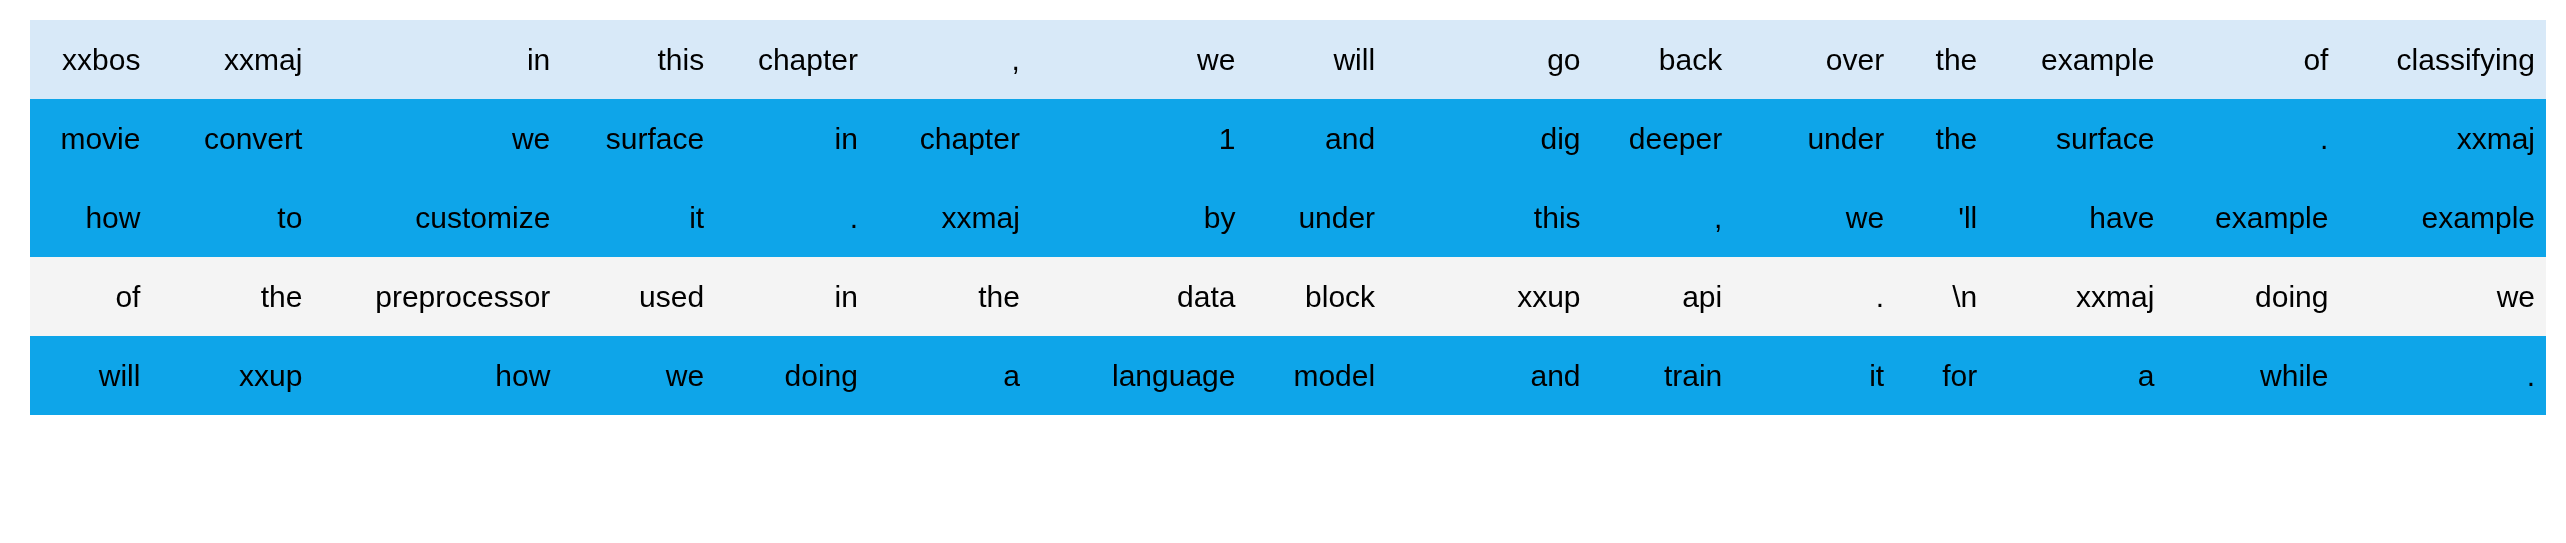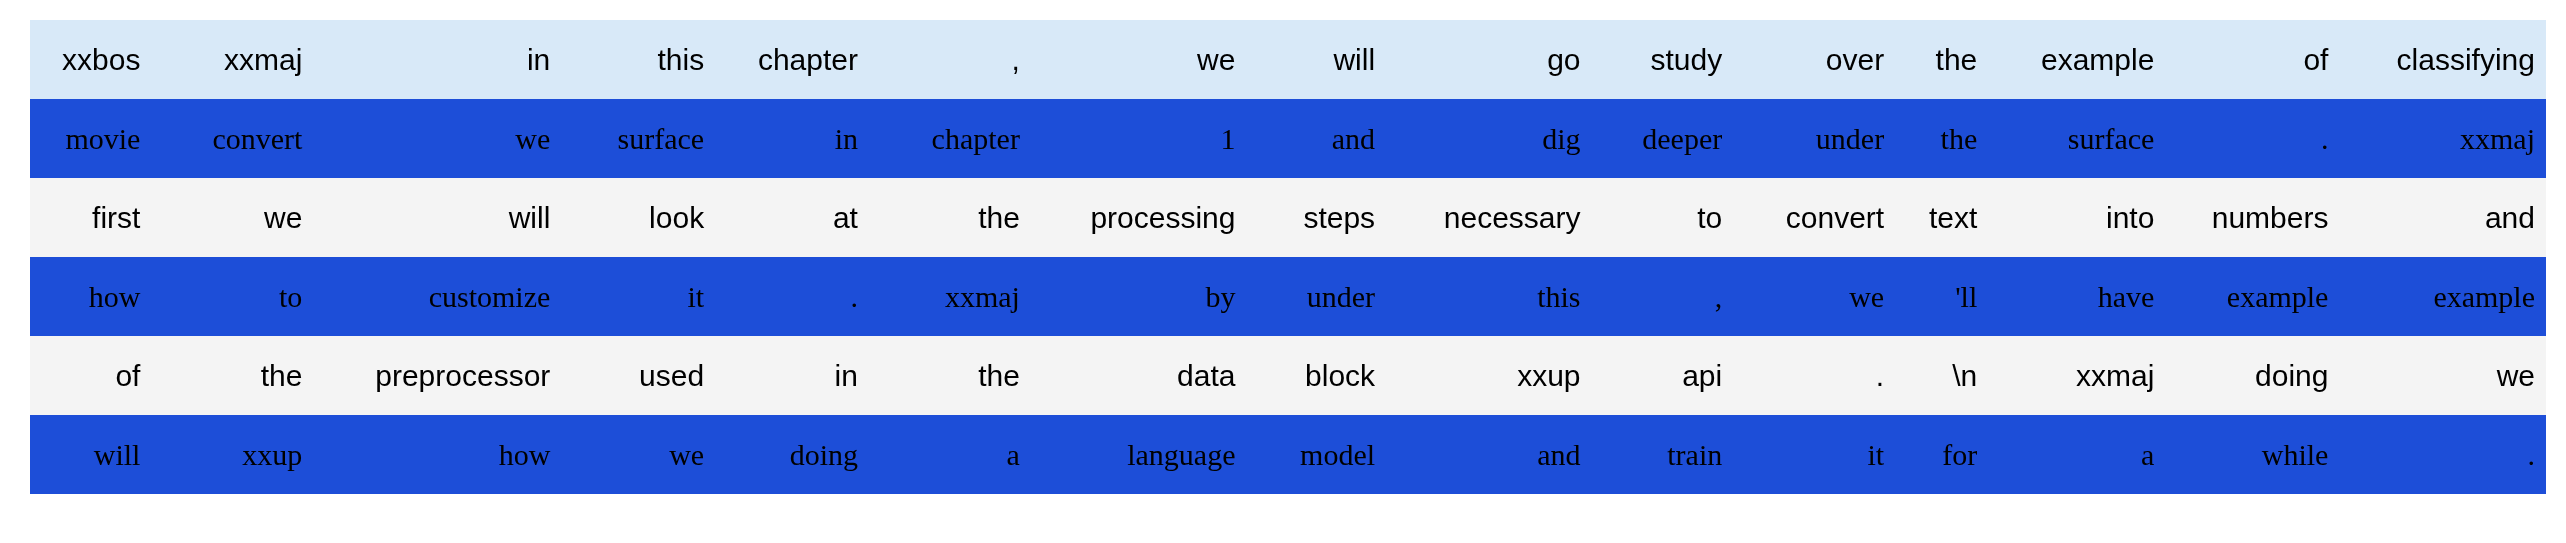--- a/index.html
+++ b/index.html
@@ -39,22 +39,21 @@
     height: 79px;
   }
 
   table.token-table tbody tr.row-highlight {
     background: #d8e9f8;
   }
   table.token-table tbody tr.row-odd {
     background: #f4f4f4;
   }
   table.token-table tbody tr.row-even {
-    background: #1d4ed8;
-    font-family: Liberation Serif, serif;
+    background: #0ea5e9;
   }
 
   table.token-table td {
     text-align: right;
     vertical-align: middle;
     padding: 0 11px 0 11px;
     white-space: nowrap;
     overflow: hidden;
     border: none;
     line-height: 1.0;
@@ -105,21 +104,21 @@
         <tr class="row-highlight">
           <td>xxbos</td>
           <td>xxmaj</td>
           <td>in</td>
           <td>this</td>
           <td>chapter</td>
           <td>,</td>
           <td>we</td>
           <td>will</td>
           <td>go</td>
-          <td>study</td>
+          <td>back</td>
           <td>over</td>
           <td>the</td>
           <td>example</td>
           <td>of</td>
           <td></td>
           <td>classifying</td>
         </tr>
         <tr class="row-even">
           <td>movie</td>
           <td>convert</td>
@@ -130,38 +129,20 @@
           <td>1</td>
           <td>and</td>
           <td>dig</td>
           <td>deeper</td>
           <td>under</td>
           <td>the</td>
           <td>surface</td>
           <td>.</td>
           <td></td>
           <td>xxmaj</td>
-        </tr>
-        <tr class="row-odd">
-          <td>first</td>
-          <td>we</td>
-          <td>will</td>
-          <td>look</td>
-          <td>at</td>
-          <td>the</td>
-          <td>processing</td>
-          <td>steps</td>
-          <td>necessary</td>
-          <td>to</td>
-          <td>convert</td>
-          <td>text</td>
-          <td>into</td>
-          <td>numbers</td>
-          <td></td>
-          <td>and</td>
         </tr>
         <tr class="row-even">
           <td>how</td>
           <td>to</td>
           <td>customize</td>
           <td>it</td>
           <td>.</td>
           <td>xxmaj</td>
           <td>by</td>
           <td>under</td>

